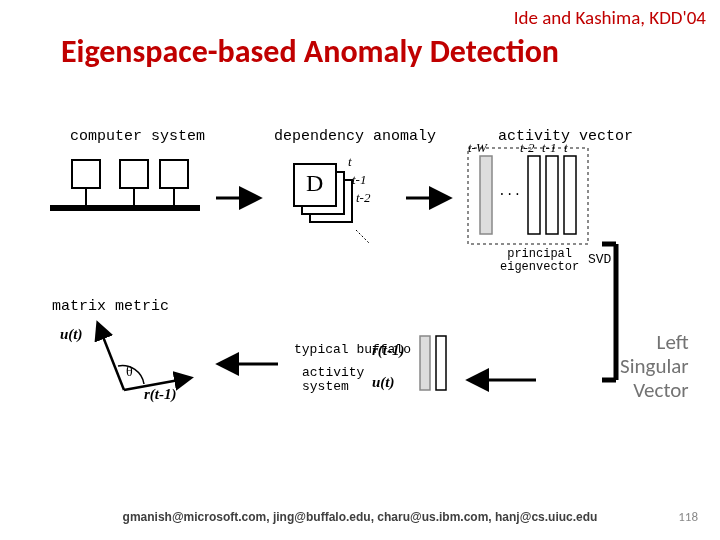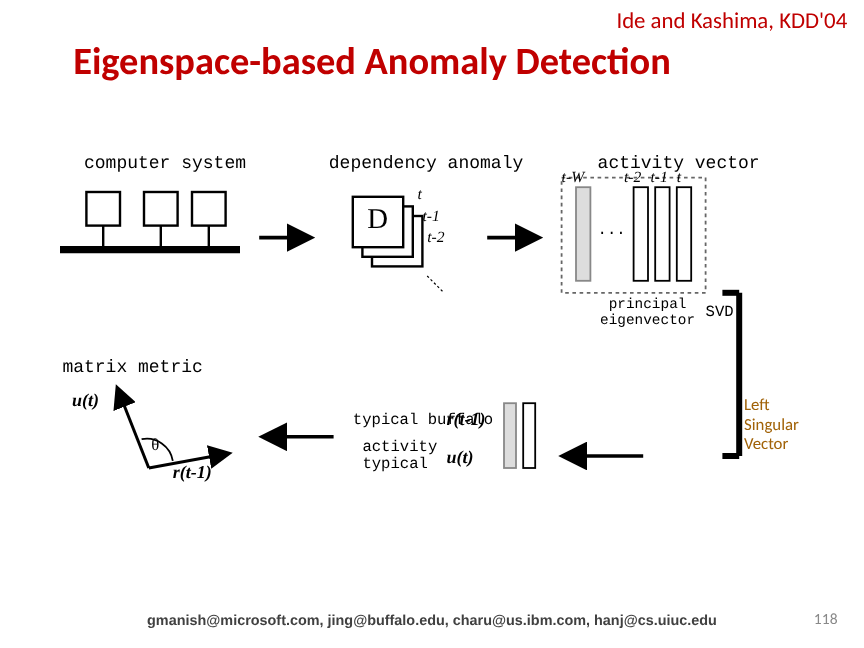--- a/index.html
+++ b/index.html
@@ -33,23 +33,23 @@
     position: absolute;
     color: #000;
     font-family: Liberation Mono, monospace;
     font-size: 15px;
   }
   .serif { font-family: "Times New Roman", serif; }
   .ital { font-style: italic; }
   .annot {
     position: absolute;
     font-family: Calibri, Arial, sans-serif;
-    font-size: 14px;
-    color: #a16207;
-    text-align: left;
+    font-size: 21px;
+    color: #737373;
+    text-align: right;
     line-height: 1.15;
   }
   .footer {
     position: absolute;
     bottom: 16px;
     left: 0;
     width: 720px;
     text-align: center;
     font-size: 12px;
     font-weight: 700;
@@ -132,21 +132,21 @@
 <div class="lbl" style="top:184px;left:498px;font-size:13px">...</div>
 
 <div class="lbl" style="top:248px;left:500px;font-size:12px;text-align:center;line-height:1.1;white-space:pre">principal
 eigenvector</div>
 
 <div class="lbl" style="top:298px;left:52px">matrix metric</div>
 
 <div class="lbl" style="top:342px;left:294px;font-size:13px">typical buffalo</div>
 <div class="lbl serif ital" style="top:342px;left:372px;font-size:15px;font-weight:700">r(t-1)</div>
 <div class="lbl" style="top:366px;left:302px;font-size:13px;white-space:pre;line-height:1.1">activity
-typical</div>
+system</div>
 <div class="lbl serif ital" style="top:374px;left:372px;font-size:15px;font-weight:700">u(t)</div>
 
 <div class="lbl" style="top:252px;left:588px;font-size:13px">SVD</div>
 
 <div class="lbl serif ital" style="top:326px;left:60px;font-size:15px;font-weight:700">u(t)</div>
 <div class="lbl serif" style="top:364px;left:126px;font-size:14px">θ</div>
 <div class="lbl serif ital" style="top:386px;left:144px;font-size:15px;font-weight:700">r(t-1)</div>
 
 <div class="annot" style="top:330px;left:620px;white-space:pre">Left
 Singular

